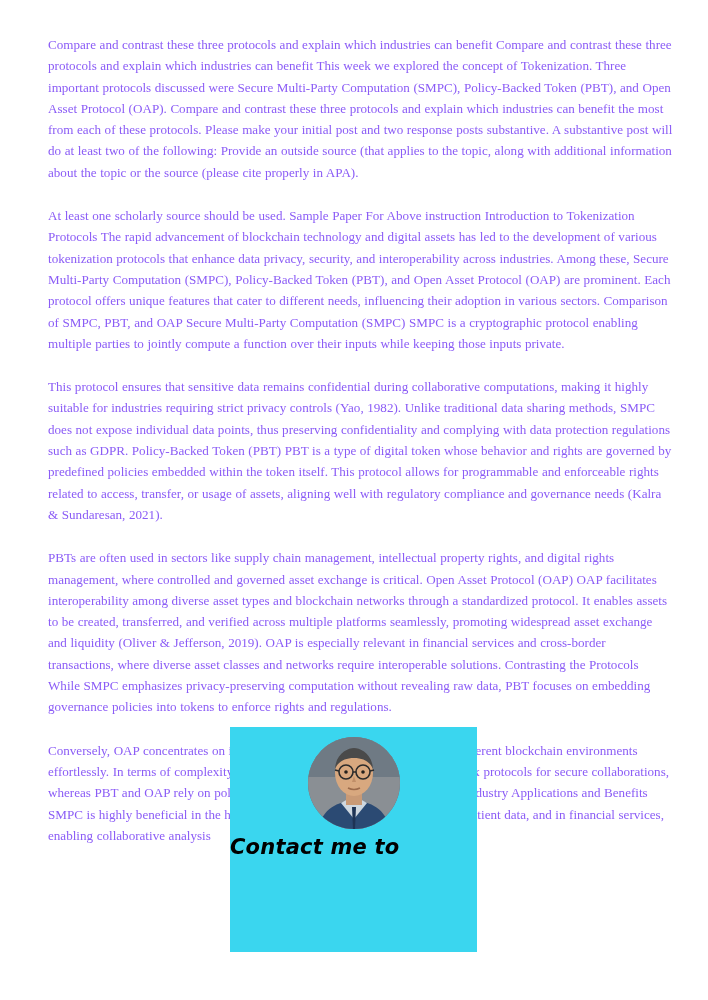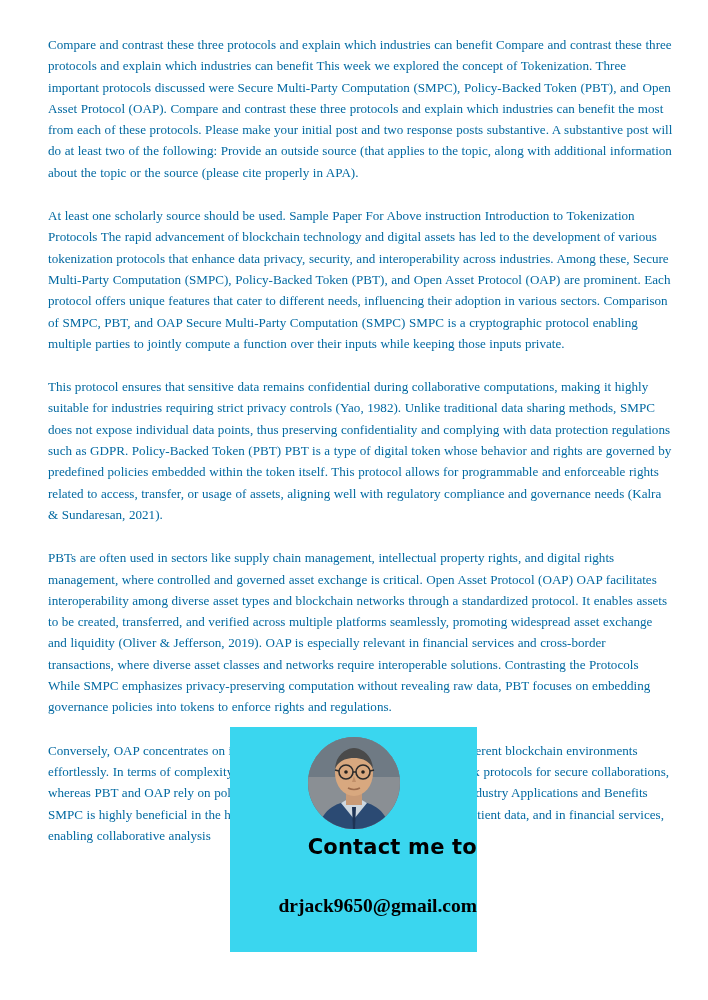--- a/index.html
+++ b/index.html
@@ -24,21 +24,21 @@
   .doc-body {
     position: absolute;
     left: 48px;
     top: 34px;
     width: 625px;
   }
   .para {
     margin: 0 0 22px 0;
     font-size: 13.1px;
     line-height: 21.3px;
-    color: #0369a1;
+    color: #8b5cf6;
     text-align: left;
     word-spacing: 0.3px;
   }
   .para:last-child { margin-bottom: 0; }
 
   
   .overlay-card {
     position: absolute;
     left: 230px;
     top: 727px;
@@ -56,24 +56,25 @@
     height: 92px;
     border-radius: 50%;
     overflow: hidden;
     background: #5a6b7a;
   }
   .avatar-svg { display: block; width: 92px; height: 92px; }
 
   .overlay-line {
     position: absolute;
     width: 100%;
-    text-align: right;
+    text-align: left;
     font-family: "DejaVu Sans", sans-serif;
     font-weight: bold;
     color: #000000;
+    font-style: italic;
   }
   .overlay-line-1 {
     top: 108px;
     font-size: 21px;
     letter-spacing: 0.2px;
   }
   .overlay-line-2 {
     top: 136px;
     font-size: 21px;
     letter-spacing: 0.2px;
@@ -121,16 +122,15 @@
         <line x1="62" y1="34" x2="66" y2="33" stroke="#2b2b2b" stroke-width="1.6"></line>
 
         <circle cx="38" cy="35" r="1.8" fill="#23201c"></circle>
         <circle cx="55" cy="35" r="1.8" fill="#23201c"></circle>
 
         <path d="M46 39 L44 45 L48 45 Z" fill="#c08e68"></path>
         <path d="M40 51 Q46 54 52 51" stroke="#9c6b4b" stroke-width="1.6" fill="none"></path>
       </svg>
     </div>
     <div class="overlay-line overlay-line-1">Contact me to</div>
-    <div class="overlay-line overlay-email">drjack9650@gmail.com</div>
   </div>
 
 </div>
 
 </body></html>

